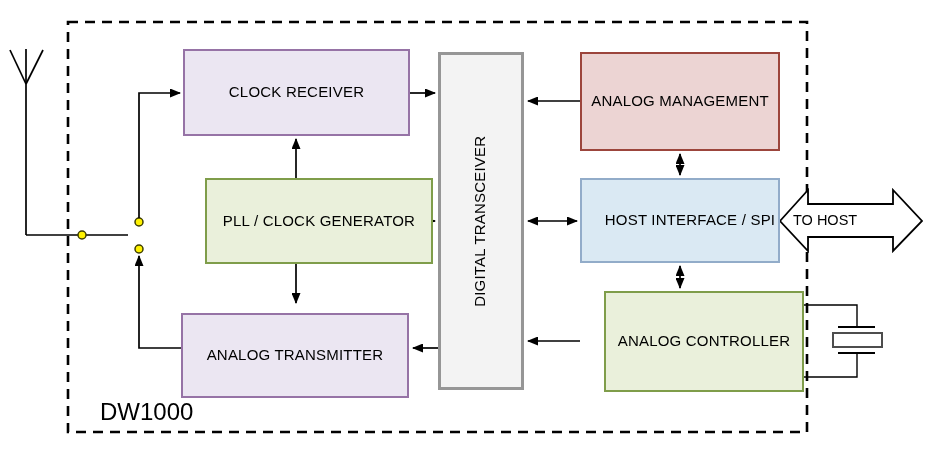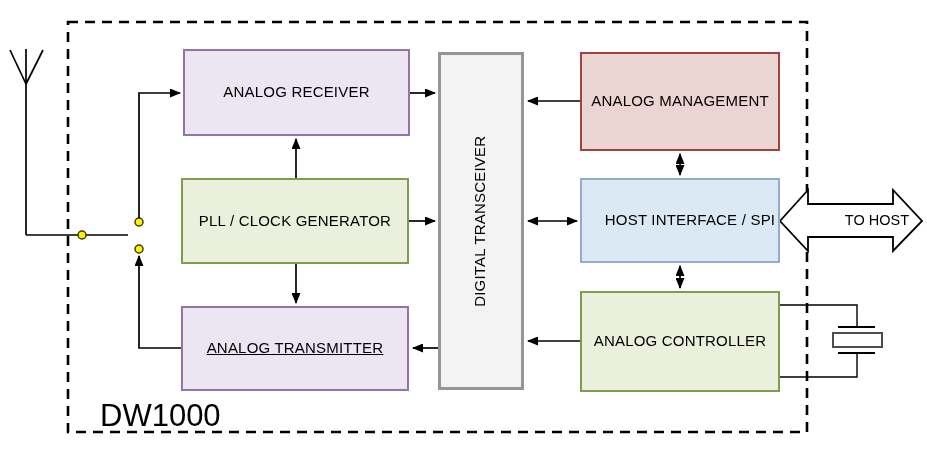--- a/index.html
+++ b/index.html
@@ -28,41 +28,41 @@
     display: flex;
     align-items: center;
     justify-content: center;
     text-align: center;
     font-size: 15px;
     color: #000;
     letter-spacing: 0.2px;
     line-height: 1.1;
   }
   .block.purple { background: var(--purple_fill); border: 2px solid var(--purple_stroke); }
-  .block.green  { background: var(--green_fill);  border: 2px solid var(--green_stroke); }
+  .block.green  { background: var(--green_fill);  border: 2px solid var(--green_stroke); margin-left: 24px; }
   .block.gray   { background: var(--gray_fill);   border: 3px solid var(--gray_stroke); }
   .block.red    { background: var(--red_fill);    border: 2px solid var(--red_stroke); }
   .block.blue   { background: var(--blue_fill);   border: 2px solid var(--blue_stroke); }
   .vtext {
     transform: rotate(-90deg);
     white-space: nowrap;
   }
   .chip-label {
     position: absolute;
     left: 100px;
     top: 398px;
-    font-size: 31px;
+    font-size: 24px;
     color: #000;
   }
   .tohost-label {
     position: absolute;
     left: 793px;
     top: 212px;
     width: 116px;
-    text-align: right;
+    text-align: left;
     font-size: 14.5px;
     color: #000;
   }
   .wire { stroke: var(--line); stroke-width: 1.7; fill: none; }
   .wire-thin { stroke: var(--line); stroke-width: 1.4; fill: none; }
   .plate { stroke: var(--line); stroke-width: 2.2; fill: none; }
   .node { fill: var(--node_fill); stroke: #3d3d00; stroke-width: 1.5; }
   .boundary { fill: none; stroke: var(--line); stroke-width: 2.6; stroke-dasharray: 10 7; }
   .hollow-arrow { fill: #ffffff; stroke: var(--line); stroke-width: 1.8; }
   .crystal-body { fill: #ffffff; stroke: #4d4d4d; stroke-width: 2; }
@@ -124,28 +124,28 @@
       <line class="plate" x1="838" y1="327" x2="875" y2="327"></line>
       <rect class="crystal-body" x="833" y="333" width="49" height="14"></rect>
       <line class="plate" x1="838" y1="353" x2="875" y2="353"></line>
       <polyline class="wire-thin" points="857,353 857,377 780,377"></polyline>
     </g>
 
     <polygon class="hollow-arrow" points="780,221 808,190 808,204 893,204 893,190 922,221 893,251 893,237 808,237 808,251"></polygon>
   </svg>
 
   <div class="block purple" style="left:183px; top:49px; width:227px; height:87px;">
-    <span>ANALOG RECEIVER</span>
+    <span>CLOCK RECEIVER</span>
   </div>
 
   <div class="block green" style="left:181px; top:178px; width:228px; height:86px;">
     <span>PLL / CLOCK GENERATOR</span>
   </div>
 
-  <div class="block purple" style="left:181px; top:306px; width:228px; height:85px;text-decoration:underline;">
+  <div class="block purple" style="left:181px; top:313px; width:228px; height:85px;">
     <span>ANALOG TRANSMITTER</span>
   </div>
 
   <div class="block gray" style="left:438px; top:52px; width:86px; height:338px;">
     <span class="vtext">DIGITAL TRANSCEIVER</span>
   </div>
 
   <div class="block red" style="left:580px; top:52px; width:200px; height:99px;">
     <span>ANALOG MANAGEMENT</span>
   </div>

